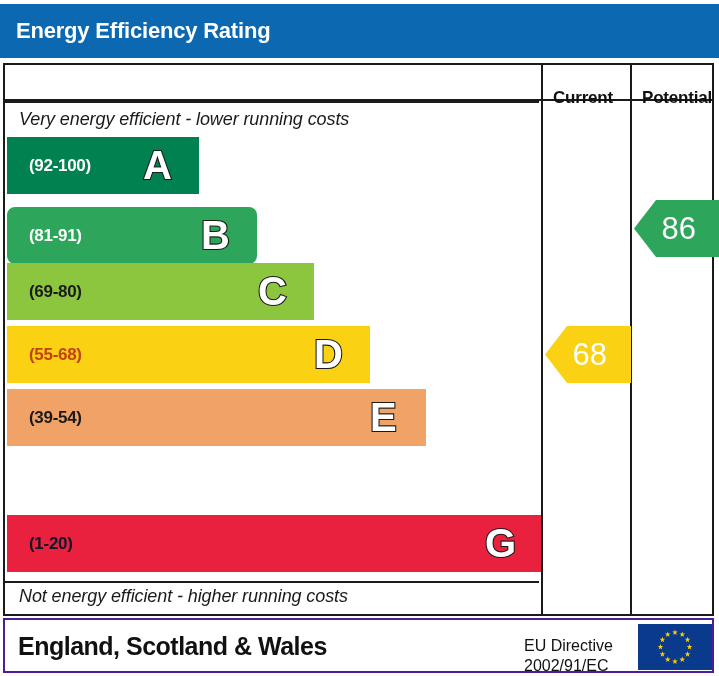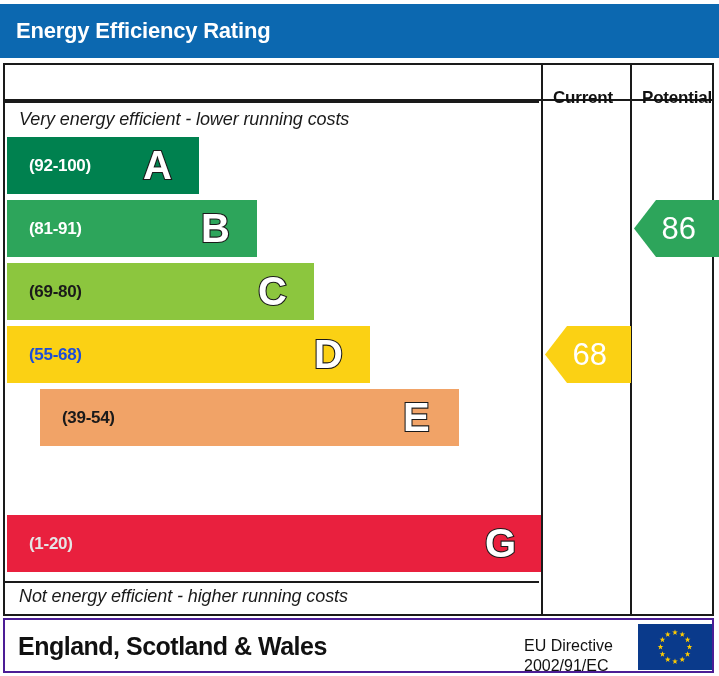--- a/index.html
+++ b/index.html
@@ -72,43 +72,43 @@
     <div class="sep upper"></div>
     <div class="caption top">Very energy efficient - lower running costs</div>
 
     <div class="bands">
 
       <div class="band" style="top: 0px; width: 192px; background: rgb(0, 129, 79);">
         <div class="band-range" style="color: rgb(255, 255, 255);">(92-100)</div>
         <div class="band-letter" style="left: 136px;">A</div>
       </div>
 
-      <div class="band" style="top: 63px; width: 250px; background: rgb(45, 165, 91);">
+      <div class="band" style="top: 70px; width: 250px; background: rgb(45, 165, 91); border-radius: 8px;">
         <div class="band-range" style="color: rgb(255, 255, 255);">(81-91)</div>
         <div class="band-letter" style="left: 194px;">B</div>
       </div>
 
       <div class="band" style="top: 126px; width: 307px; background: rgb(140, 198, 62);">
         <div class="band-range" style="color: rgb(26, 26, 26);">(69-80)</div>
         <div class="band-letter" style="left: 251px;">C</div>
       </div>
 
       <div class="band" style="top: 189px; width: 363px; background: rgb(251, 209, 20);">
-        <div class="band-range" style="color: #1d4ed8;">(55-68)</div>
+        <div class="band-range" style="color: #c2410c;">(55-68)</div>
         <div class="band-letter" style="left: 307px;">D</div>
       </div>
 
-      <div class="band" style="top: 252px; width: 419px; background: rgb(241, 163, 103); margin-left: 33px;">
+      <div class="band" style="top: 252px; width: 419px; background: rgb(241, 163, 103);">
         <div class="band-range" style="color: rgb(26, 26, 26);">(39-54)</div>
         <div class="band-letter" style="left: 363px;">E</div>
       </div>
 
 
       <div class="band" style="top: 378px; width: 534px; background: rgb(233, 32, 62);">
-        <div class="band-range" style="color: #e5e5e5;">(1-20)</div>
+        <div class="band-range" style="color: #0f172a;">(1-20)</div>
         <div class="band-letter" style="left: 478px;">G</div>
       </div>
 
       <div class="arrow" style="left: 538px; width: 86px; top: 189px; background: rgb(251, 209, 20);">
         <span class="arrow-val">68</span>
       </div>
 
       <div class="arrow" style="left: 627px; width: 86px; top: 63px; background: rgb(45, 165, 91);">
         <span class="arrow-val">86</span>
       </div>

